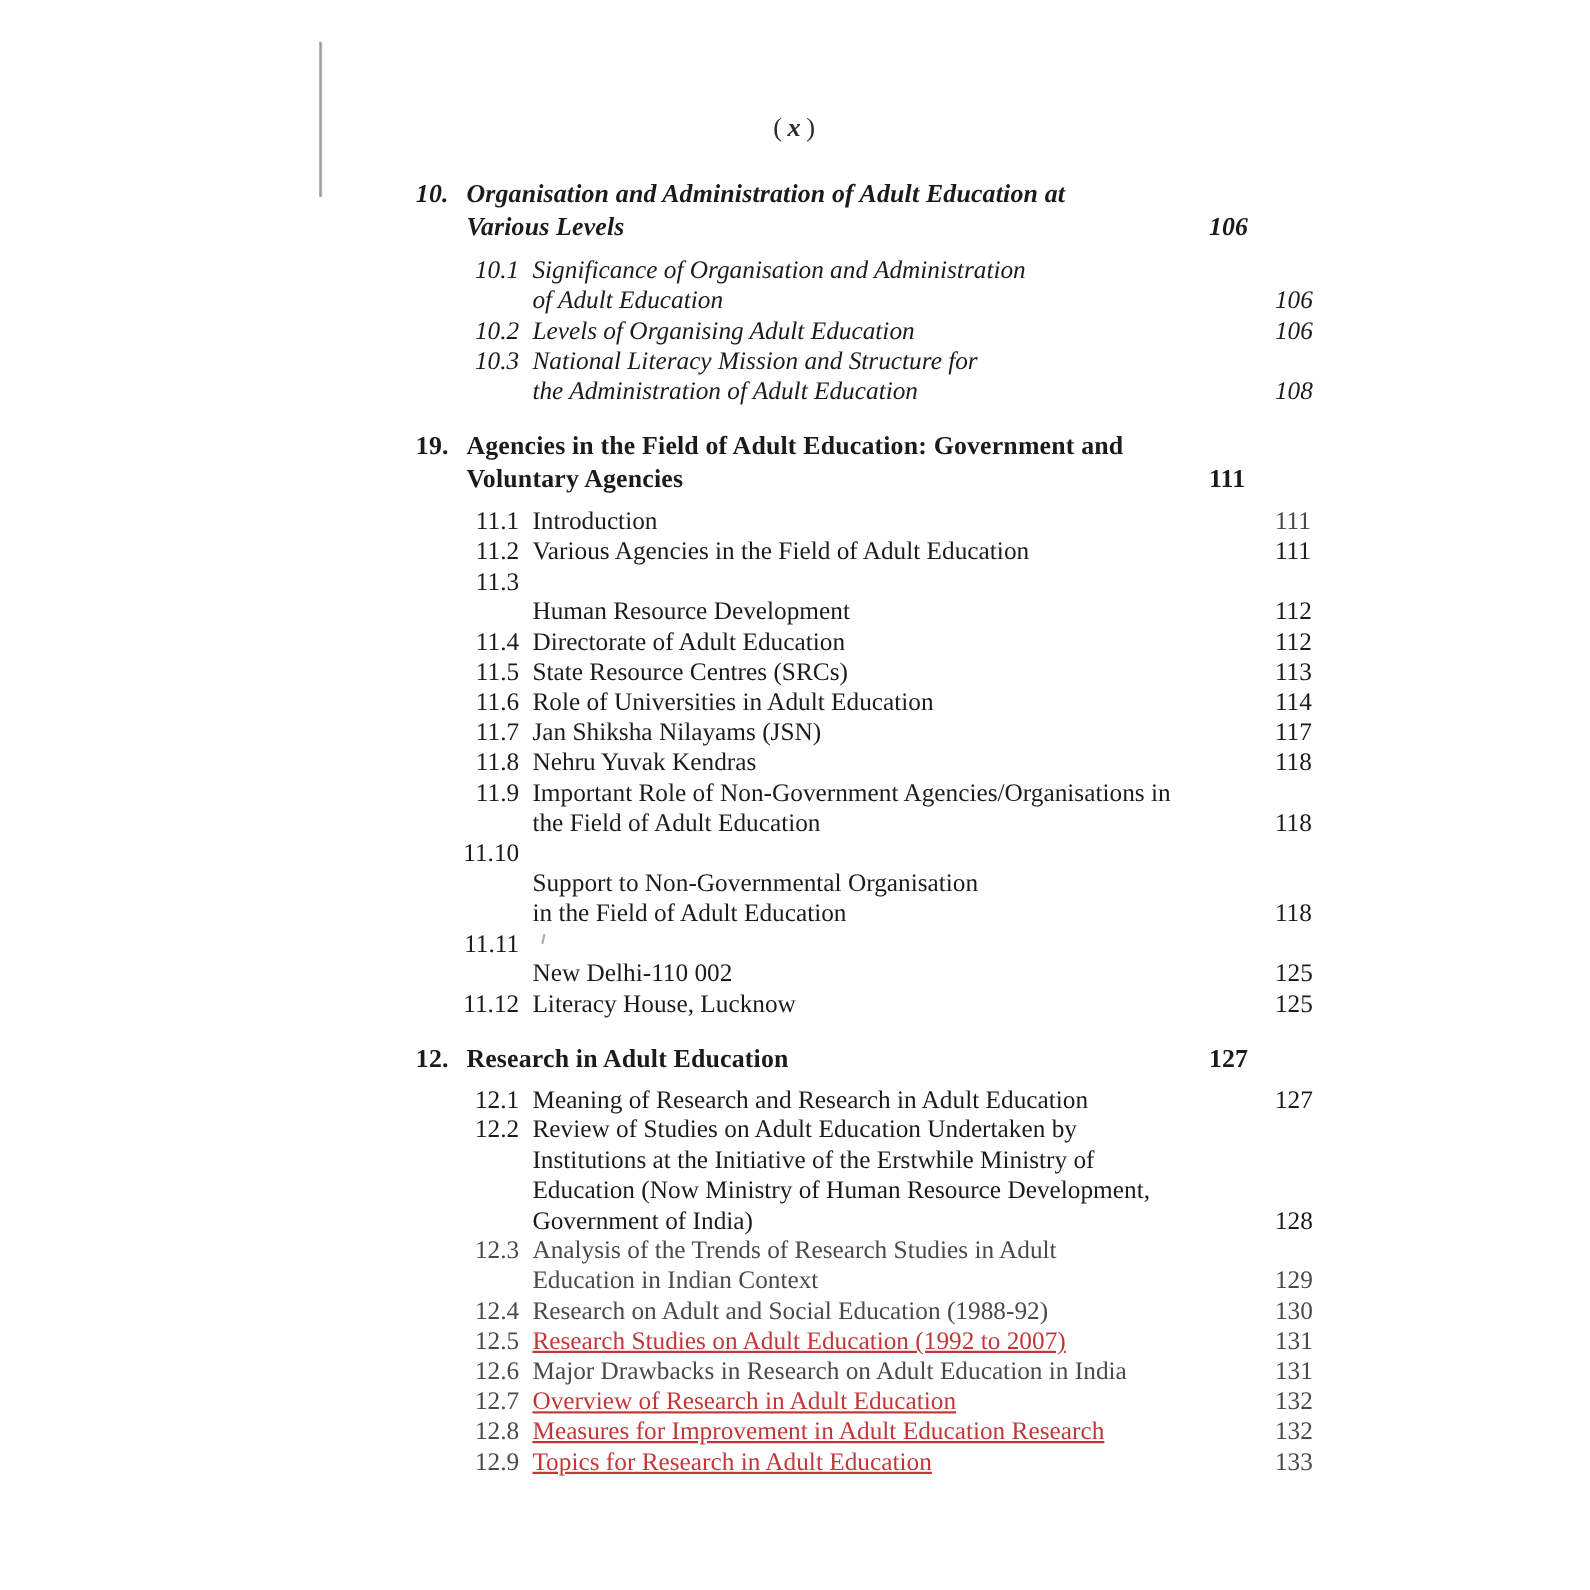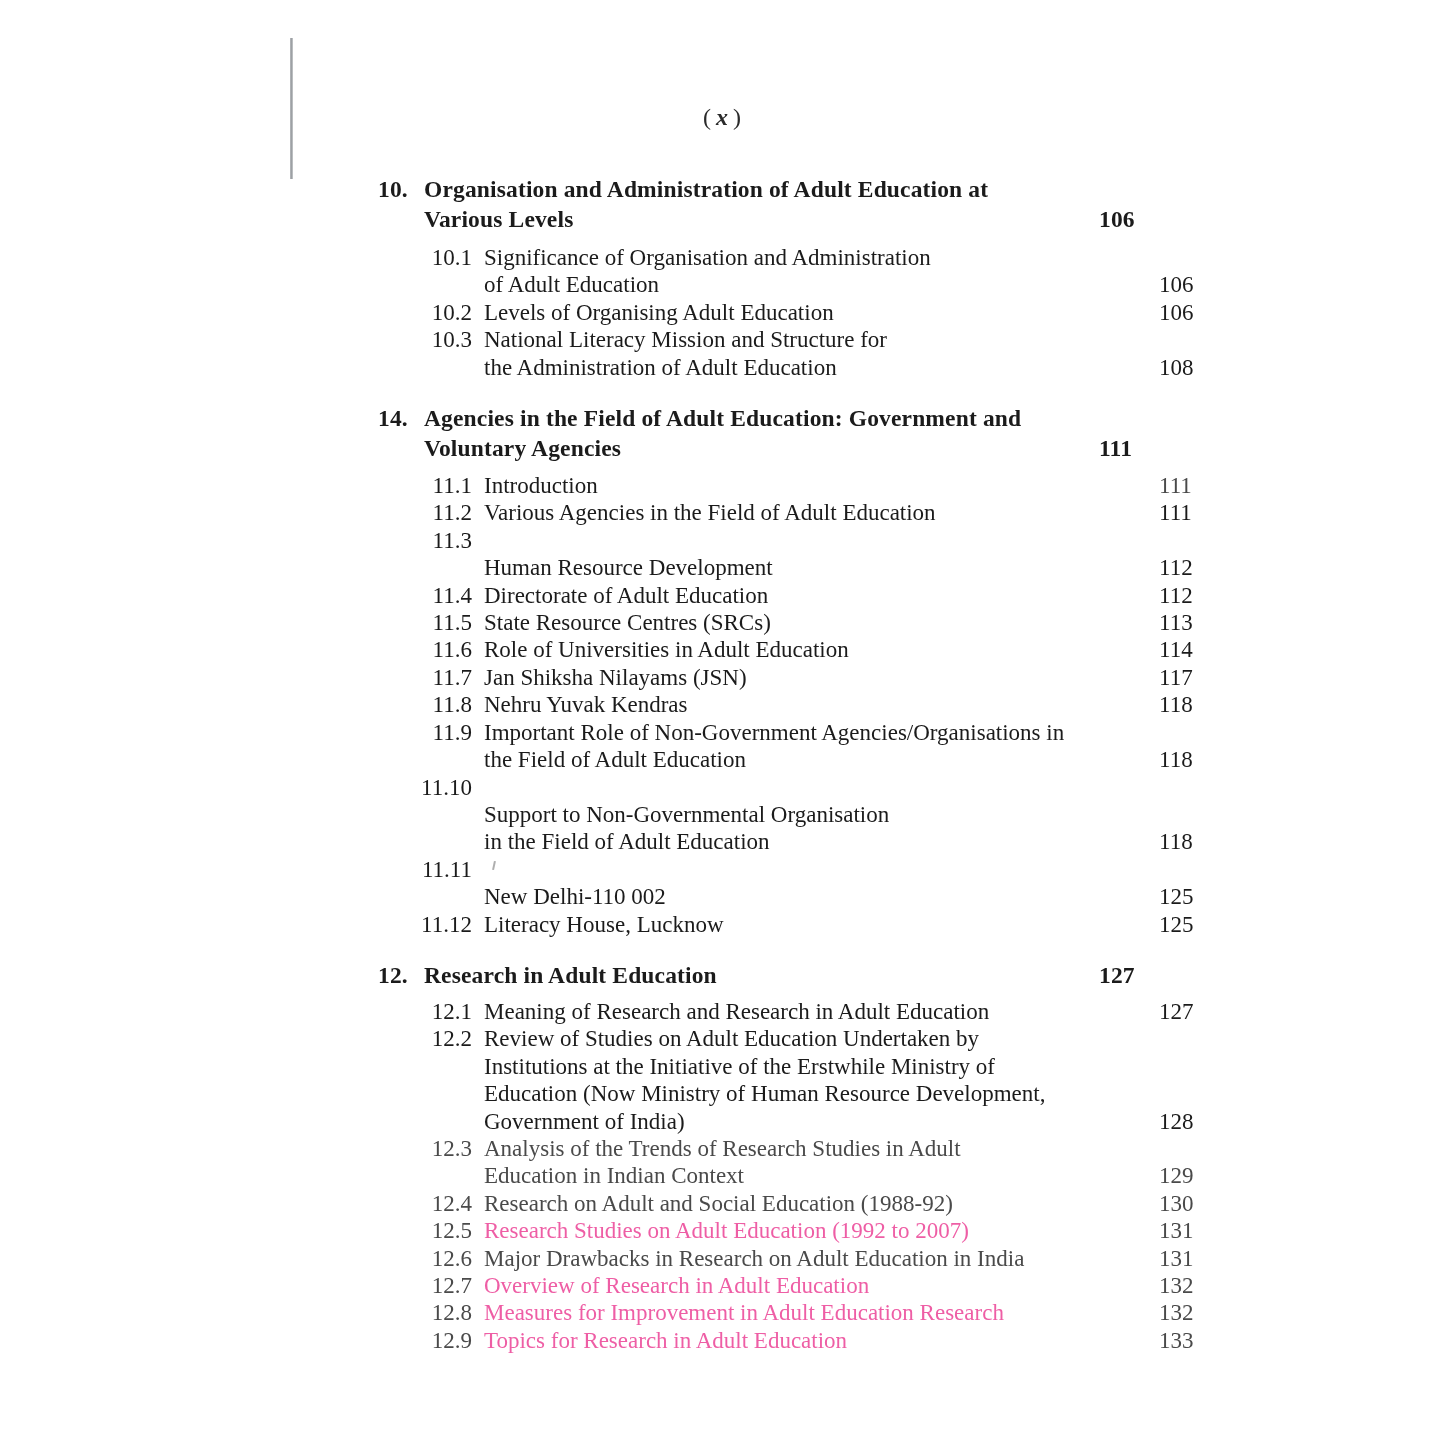--- a/index.html
+++ b/index.html
@@ -58,21 +58,21 @@
   .toc {
     position: absolute;
     left: 378px;
     top: 158px;
     width: 760px;
   }
 
   .chapter {
     margin-top: 22px;
   }
-  .chapter:first-child { margin-top: 16px; }
+  .chapter:first-child { margin-top: 4px; font-style: italic; }
 
   
   .chap-head {
     position: relative;
     font-weight: bold;
     font-size: 23.5px;
     line-height: 30px;
     letter-spacing: .15px;
   }
   .chap-head .chap-num {
@@ -117,22 +117,23 @@
   }
   .section .pg {
     position: absolute;
     left: 675px;
     font-size: 23px;
   }
 
   
   .ink-faded { color: #4a4a4a; }
   .lead-fade {
-    color: #ec4899;
+    color: #b91c1c;
     opacity: .88;
+    text-decoration: underline;
   }
 
   
   .speck {
     display: inline-block;
     width: 2px;
     height: 9px;
     background: #9a9a9a;
     margin-left: 9px;
     vertical-align: 7px;
@@ -195,21 +196,21 @@
           <span class="pgwrap">
             <span>the Administration of Adult Education</span>
             <span class="pg">108</span>
           </span>
         </span>
       </div>
     </div>
 
     <div class="chapter">
       <div class="chap-head">
-        <span class="chap-num">14.</span>
+        <span class="chap-num">19.</span>
         <span class="chap-title">
           <span>Agencies in the Field of Adult Education: Government and</span><br>
           <span class="pgwrap">
             <span>Voluntary Agencies</span>
             <span class="pg">111</span>
           </span>
         </span>
       </div>
 
       <div class="section" style="margin-top:9px;">

